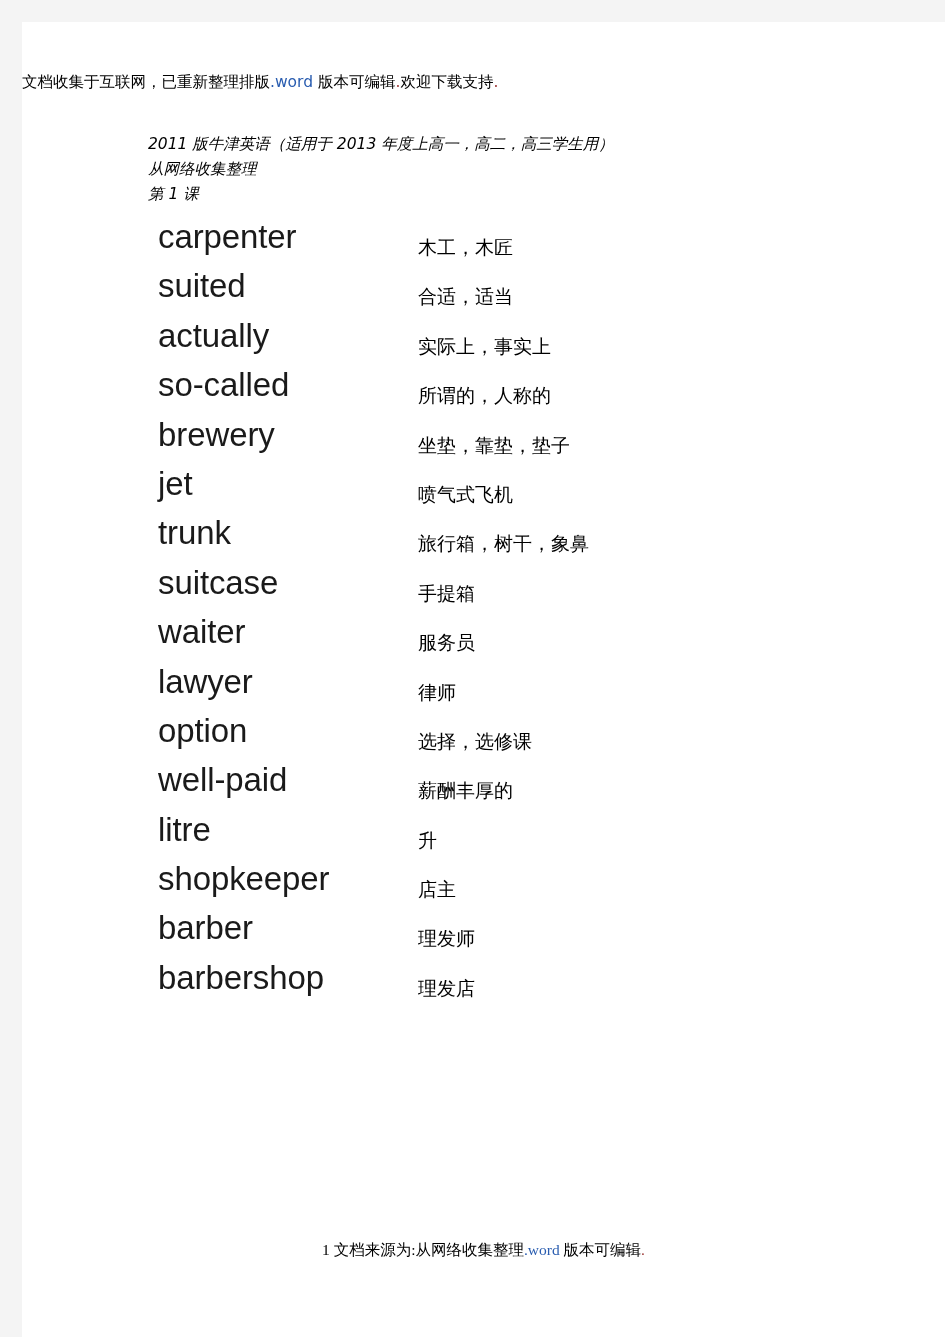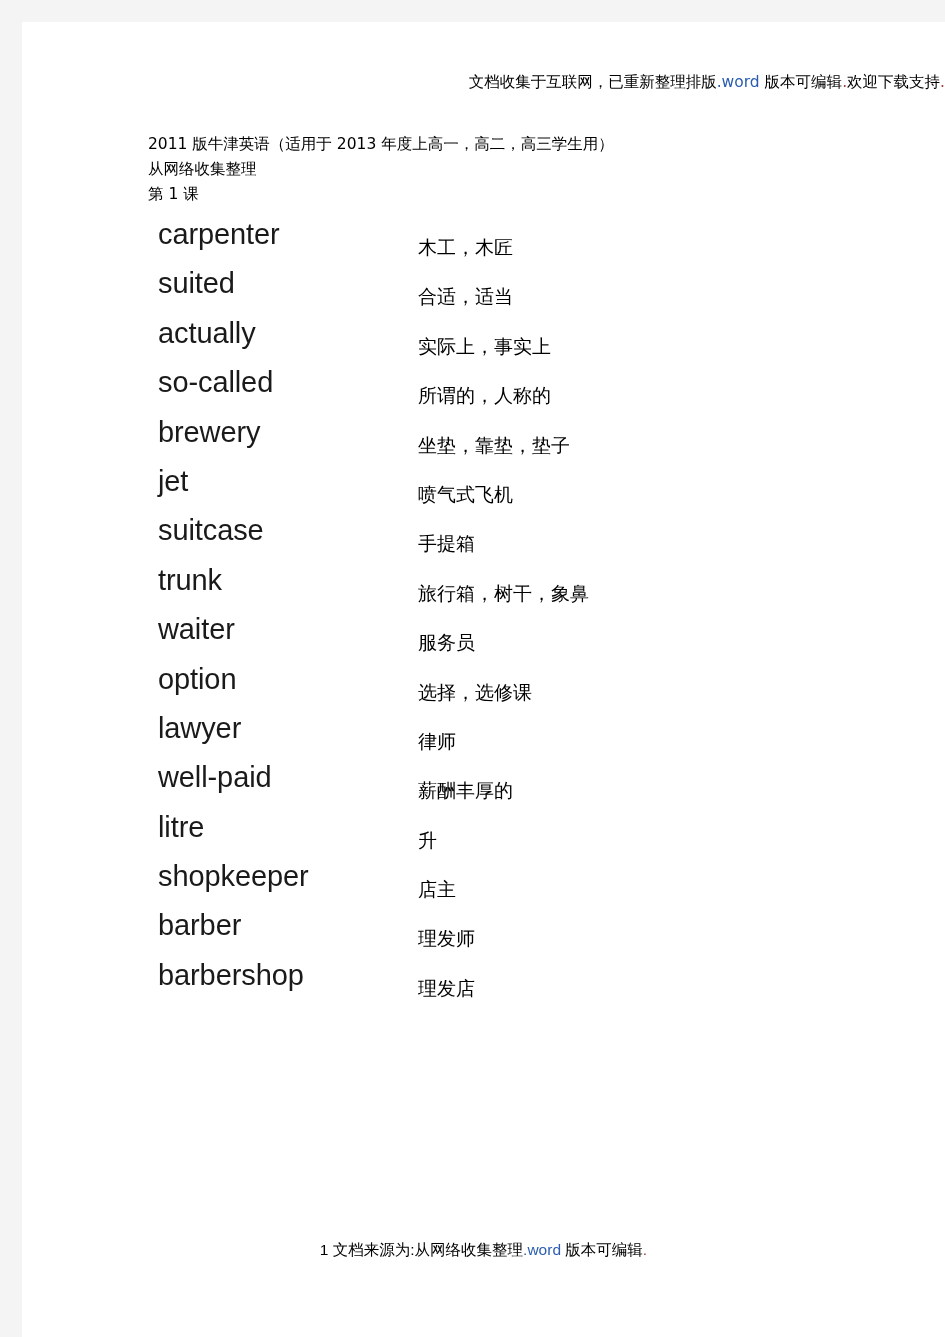--- a/index.html
+++ b/index.html
@@ -23,71 +23,71 @@
     height: 1315px;
     background: #ffffff;
   }
 
   
   .doc-header {
     position: absolute;
     left: 0;
     top: 50px;
     width: 923px;
-    text-align: right;
+    text-align: left;
     font-family: "DejaVu Sans", "Liberation Sans", sans-serif;
     font-size: 15.5px;
     color: #000000;
     white-space: nowrap;
     letter-spacing: 0px;
   }
   .doc-footer {
     position: absolute;
     left: 0;
     top: 1218px;
     width: 923px;
     text-align: center;
-    font-family: Liberation Sans, sans-serif;
+    font-family: Liberation Serif, serif;
     font-size: 15.5px;
     color: #000000;
     white-space: nowrap;
   }
   .lnk { color: #2a5db0; }
   .dot-red { color: #9e3a38; }
 
   
   .title-block {
     position: absolute;
     left: 126px;
     top: 110px;
     font-family: "DejaVu Sans", "Liberation Sans", sans-serif;
     font-size: 15.5px;
     line-height: 25px;
     color: #000000;
     white-space: nowrap;
   }
-  .title-line { display: block; }
+  .title-line { display: block; font-style: italic; }
 
   
   .vocab-list {
     position: absolute;
     left: 0;
     top: 188px;
     width: 923px;
   }
   .vocab-row {
     position: relative;
     height: 49.4px;
   }
   .term {
     position: absolute;
     left: 136px;
     top: 8px;
     font-family: "Liberation Sans", "DejaVu Sans", sans-serif;
-    font-size: 29px;
+    font-size: 33px;
     font-weight: 400;
     color: #1a1a1a;
     white-space: nowrap;
     letter-spacing: -0.1px;
   }
   .gloss {
     position: absolute;
     left: 396px;
     top: 25px;
     font-family: "DejaVu Sans", "Liberation Sans", sans-serif;
@@ -130,38 +130,38 @@
       </div>
     <div class="vocab-row">
         <span class="term">brewery</span>
         <span class="gloss">坐垫，靠垫，垫子</span>
       </div>
     <div class="vocab-row">
         <span class="term">jet</span>
         <span class="gloss">喷气式飞机</span>
       </div>
     <div class="vocab-row">
+        <span class="term">trunk</span>
+        <span class="gloss">旅行箱，树干，象鼻</span>
+      </div>
+    <div class="vocab-row">
         <span class="term">suitcase</span>
         <span class="gloss">手提箱</span>
-      </div>
-    <div class="vocab-row">
-        <span class="term">trunk</span>
-        <span class="gloss">旅行箱，树干，象鼻</span>
       </div>
     <div class="vocab-row">
         <span class="term">waiter</span>
         <span class="gloss">服务员</span>
       </div>
     <div class="vocab-row">
+        <span class="term">lawyer</span>
+        <span class="gloss">律师</span>
+      </div>
+    <div class="vocab-row">
         <span class="term">option</span>
         <span class="gloss">选择，选修课</span>
-      </div>
-    <div class="vocab-row">
-        <span class="term">lawyer</span>
-        <span class="gloss">律师</span>
       </div>
     <div class="vocab-row">
         <span class="term">well-paid</span>
         <span class="gloss">薪酬丰厚的</span>
       </div>
     <div class="vocab-row">
         <span class="term">litre</span>
         <span class="gloss">升</span>
       </div>
     <div class="vocab-row">

